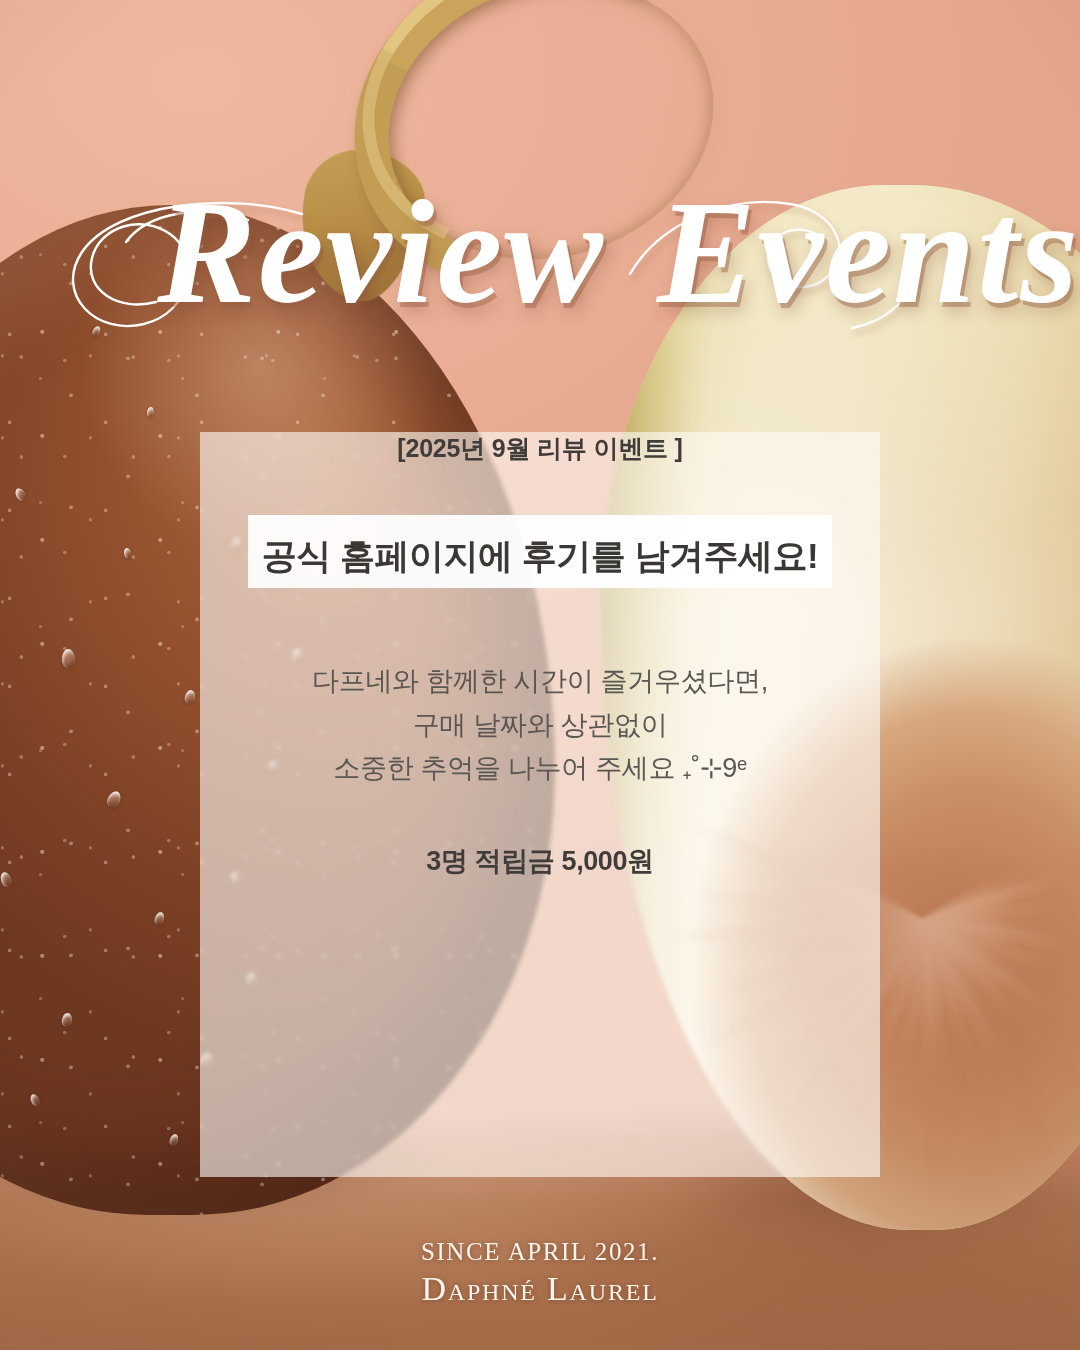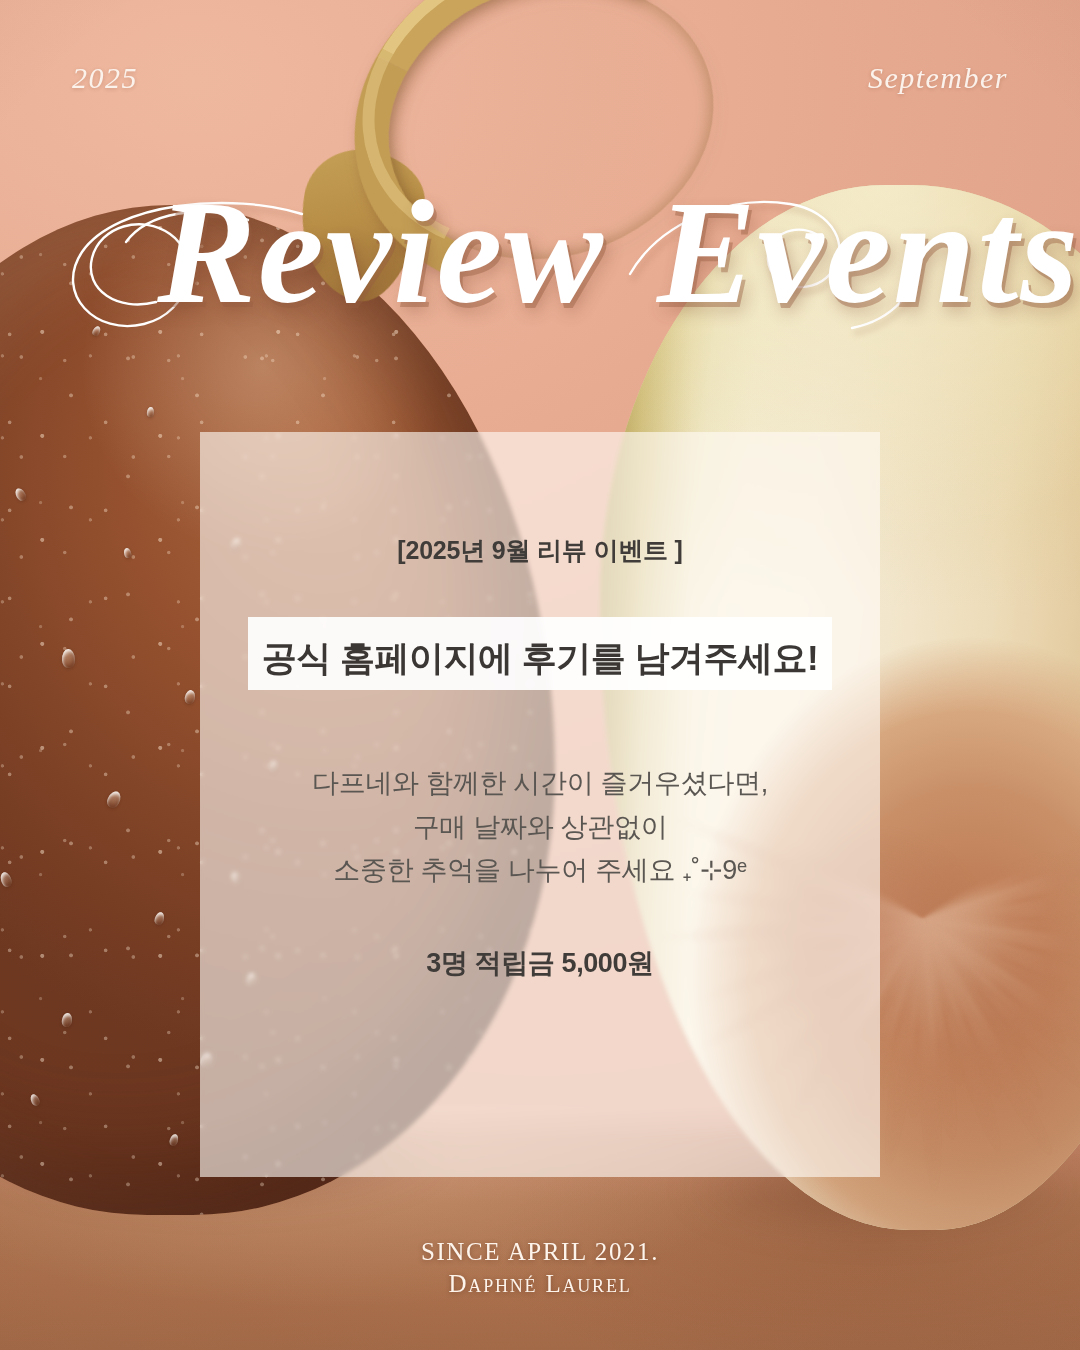--- a/index.html
+++ b/index.html
@@ -301,21 +301,20 @@
   .panel-inner {
     position: absolute;
     inset: 0;
     display: flex;
     flex-direction: column;
     align-items: center;
     text-align: center;
     color: #4a4744;
   }
   .bracket {
-    margin-top: 102px;
     font-size: 25px;
     font-weight: 700;
     letter-spacing: -0.2px;
     color: #3f3c39;
   }
   .headline-wrap {
     margin-top: 50px;
     display: inline-block;
     background: rgba(255,255,255,0.93);
     padding: 18px 14px 8px;
@@ -355,21 +354,21 @@
     color: #fdf4ec;
     font-variant: small-caps;
     text-shadow: 0 1px 5px rgba(80,38,20,0.45);
   }
   .footer-line1 {
     font-size: 25px;
     letter-spacing: 1.6px;
   }
   .footer-line2 {
     margin-top: 4px;
-    font-size: 25px;
+    font-size: 34px;
     letter-spacing: 1.8px;
   }
 </style>
 </head>
 <body>
 
 <div id="poster">
 
   <div class="bg-base"></div>
   <div class="bg-floor"></div>
@@ -456,24 +455,20 @@
         <div class="drop" style="left: 50%; top: 92%; width: 8px; height: 12px; transform: rotate(18deg);"></div>
       </div>
   </div>
 
   <div class="stem-base"></div>
   <div class="stem"></div>
   <div class="stem-hi"></div>
 
   <div class="bg-vignette"></div>
 
-  <div class="kicker-row">
-    <div class="kicker">2025</div>
-    <div class="kicker">September</div>
-  </div>
 
   <svg class="swash" width="340" height="190" viewBox="0 0 340 190" style="left:52px; top:190px;">
     <g fill="none" stroke="#ffffff" stroke-width="2.4" stroke-linecap="round">
       <path d="M250,24 C180,2 64,12 30,62 C2,104 44,146 92,134 C140,122 150,66 118,44 C90,24 48,36 40,68 C32,100 66,122 104,112"></path>
       <path d="M196,30 C150,14 96,22 74,52"></path>
     </g>
   </svg>
 
   <svg class="swash" width="330" height="190" viewBox="0 0 330 190" style="left:620px; top:178px;">
     <g fill="none" stroke="#ffffff" stroke-width="2.4" stroke-linecap="round">

